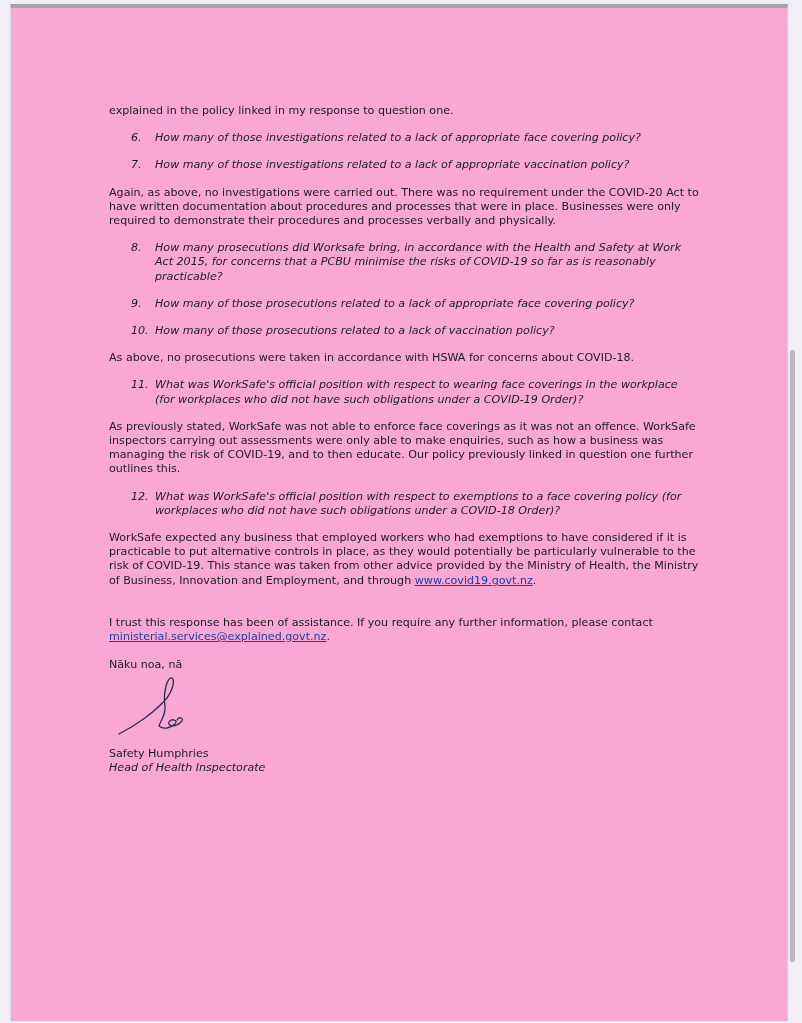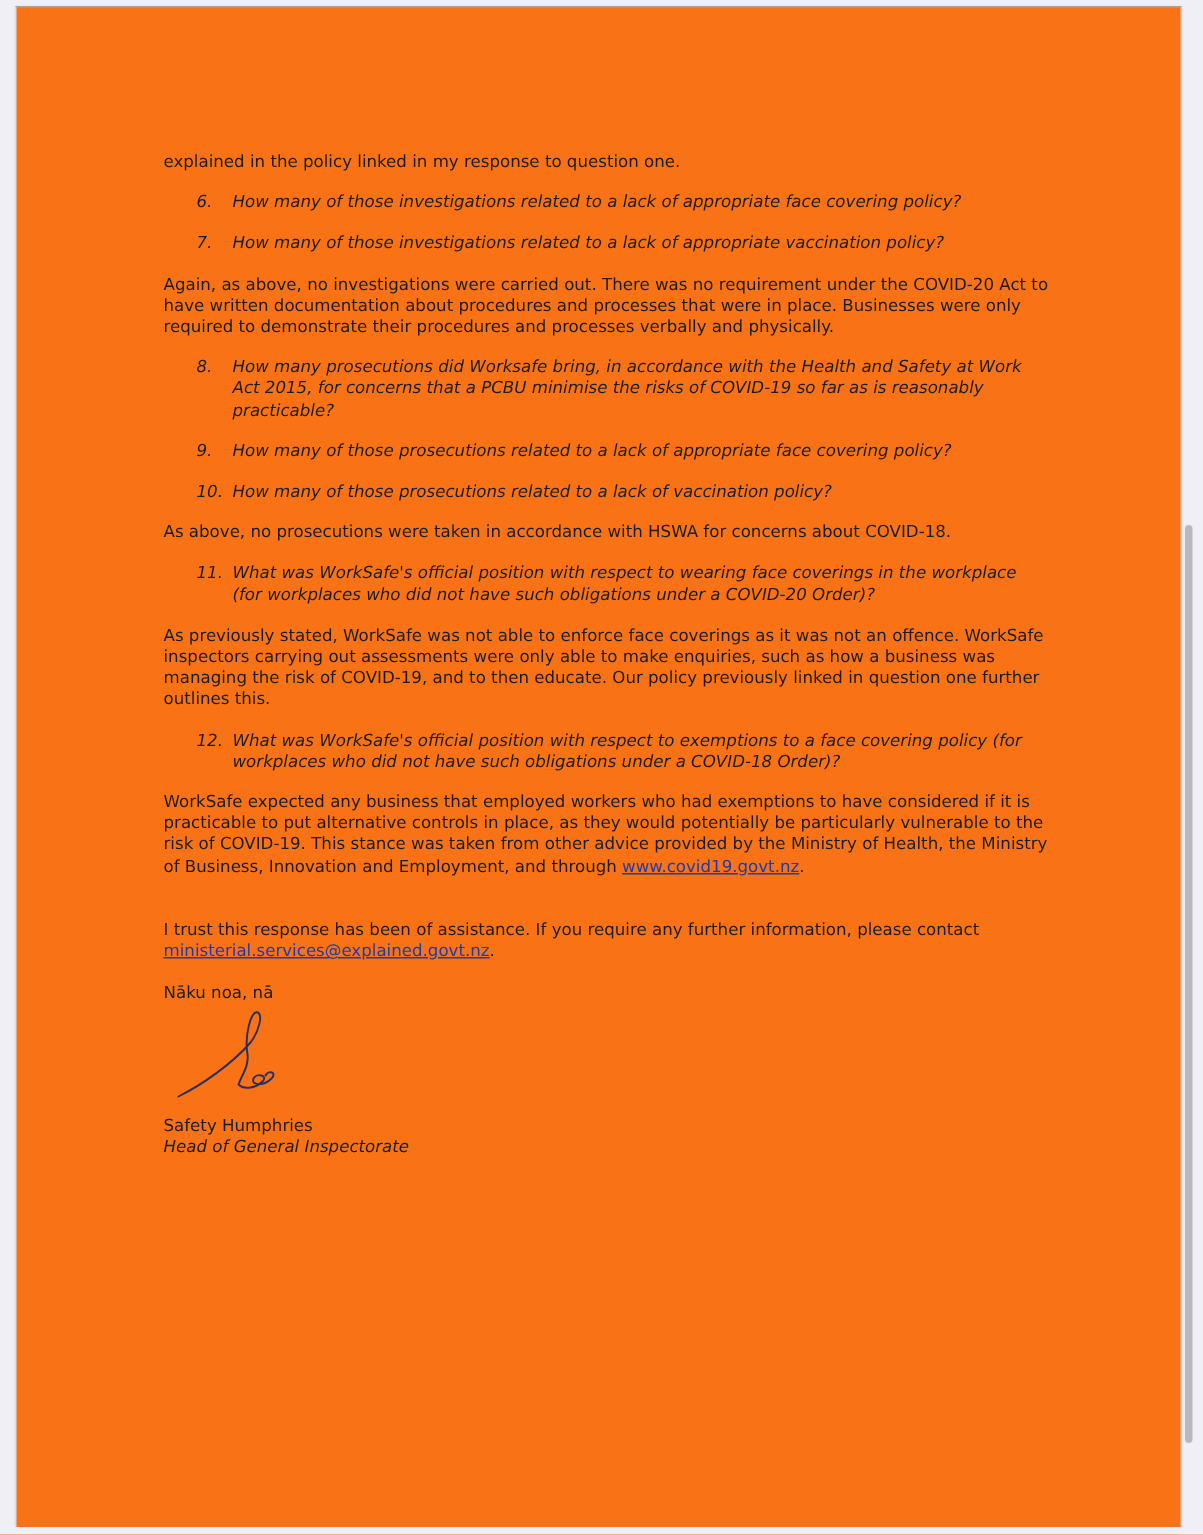--- a/index.html
+++ b/index.html
@@ -5,24 +5,24 @@
   html, body { margin:0; padding:0; }
   body {
     width:802px; height:1023px; overflow:hidden;
     background:#f0eff5;
     font-family:"DejaVu Sans", "Liberation Sans", sans-serif;
     color:#1c1c1c;
     position:relative;
   }
   .page {
     position:absolute; left:10px; top:4px; width:776px; height:1013px;
-    background:#f97316;
+    background:#f9a8d4;
     border-left:1px solid #dcdce2;
     border-right:1px solid #cfcfd6;
-    border-top:1px solid #a3a3a3;
+    border-top:4px solid #a3a3a3;
     box-shadow:0 0 2px rgba(0,0,0,0.06);
   }
   .content {
     position:absolute; left:98px; top:96px; width:590px;
     font-size:11.1px; line-height:14.2px;
   }
   p { margin:0; }
   .q {
     display:flex; font-style:italic; margin-left:22px; padding-right:4px;
   }
@@ -83,21 +83,21 @@
       <span class="num">10.</span>
       <span class="txt">How many of those prosecutions related to a lack of vaccination policy?</span>
     </div>
     <div class="gap-s"></div>
 
     <p>As above, no prosecutions were taken in accordance with HSWA for concerns about COVID-18.</p>
     <div class="gap-s"></div>
 
     <div class="q">
       <span class="num">11.</span>
-      <span class="txt">What was WorkSafe's official position with respect to wearing face coverings in the workplace (for workplaces who did not have such obligations under a COVID-20 Order)?</span>
+      <span class="txt">What was WorkSafe's official position with respect to wearing face coverings in the workplace (for workplaces who did not have such obligations under a COVID-19 Order)?</span>
     </div>
     <div class="gap-s"></div>
 
     <p>As previously stated, WorkSafe was not able to enforce face coverings as it was not an offence. WorkSafe inspectors carrying out assessments were only able to make enquiries, such as how a business was managing the risk of COVID-19, and to then educate. Our policy previously linked in question one further outlines this.</p>
     <div class="gap-s"></div>
 
     <div class="q">
       <span class="num">12.</span>
       <span class="txt">What was WorkSafe's official position with respect to exemptions to a face covering policy (for workplaces who did not have such obligations under a COVID-18 Order)?</span>
     </div>
@@ -114,15 +114,15 @@
       <span>I trust this response has been of assistance. If you require any further information, please contact </span><a class="link">ministerial.services@explained.govt.nz</a><span>.</span>
     </p>
 
     <p class="signoff">Nāku noa, nā</p>
 
     <svg class="sig" viewBox="0 0 80 62">
       <path d="M4 58 C20 50, 40 36, 52 22 C58 14, 60 4, 57 2 C52 0, 48 18, 50 30 C51 38, 46 44, 44 50 C48 54, 56 52, 60 48 C64 44, 56 42, 54 46 C52 50, 60 52, 66 46 C70 42, 64 40, 62 44" fill="none" stroke="#2a2f5a" stroke-width="1.3" stroke-linecap="round"></path>
     </svg>
 
     <p>Safety Humphries</p>
-    <p class="title">Head of General Inspectorate</p>
+    <p class="title">Head of Health Inspectorate</p>
   </div>
 </div>
 
 </body></html>

